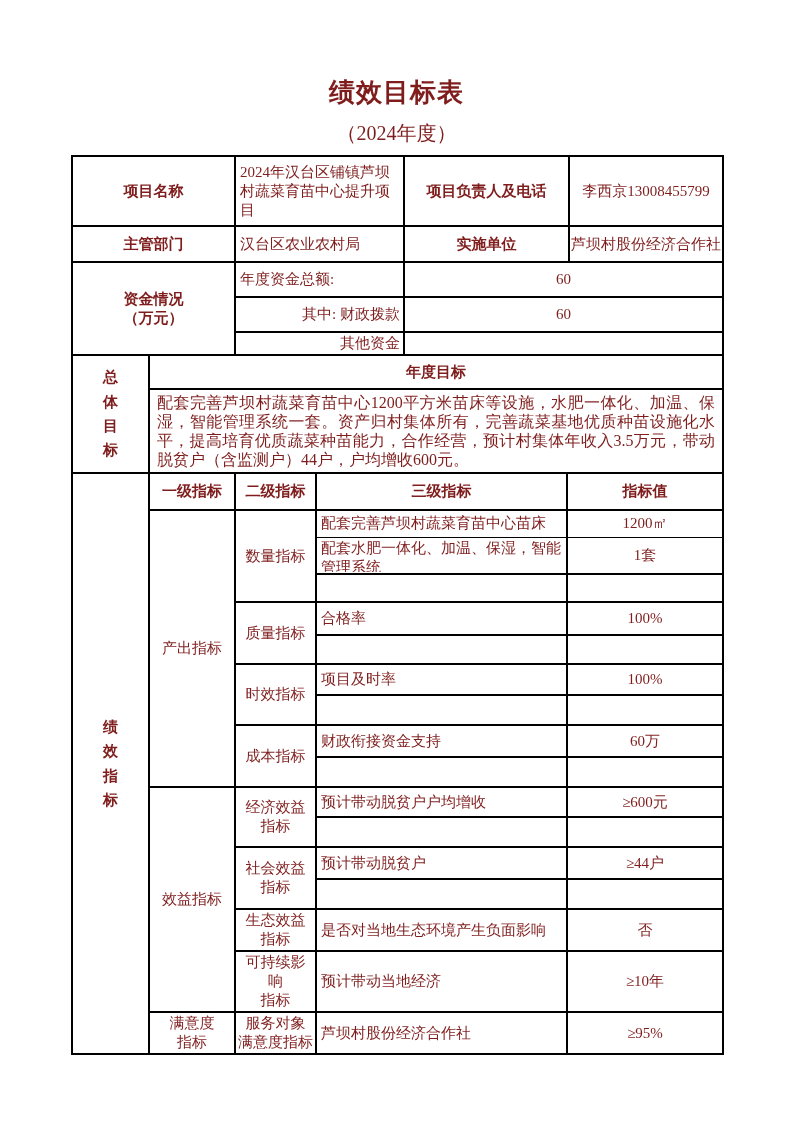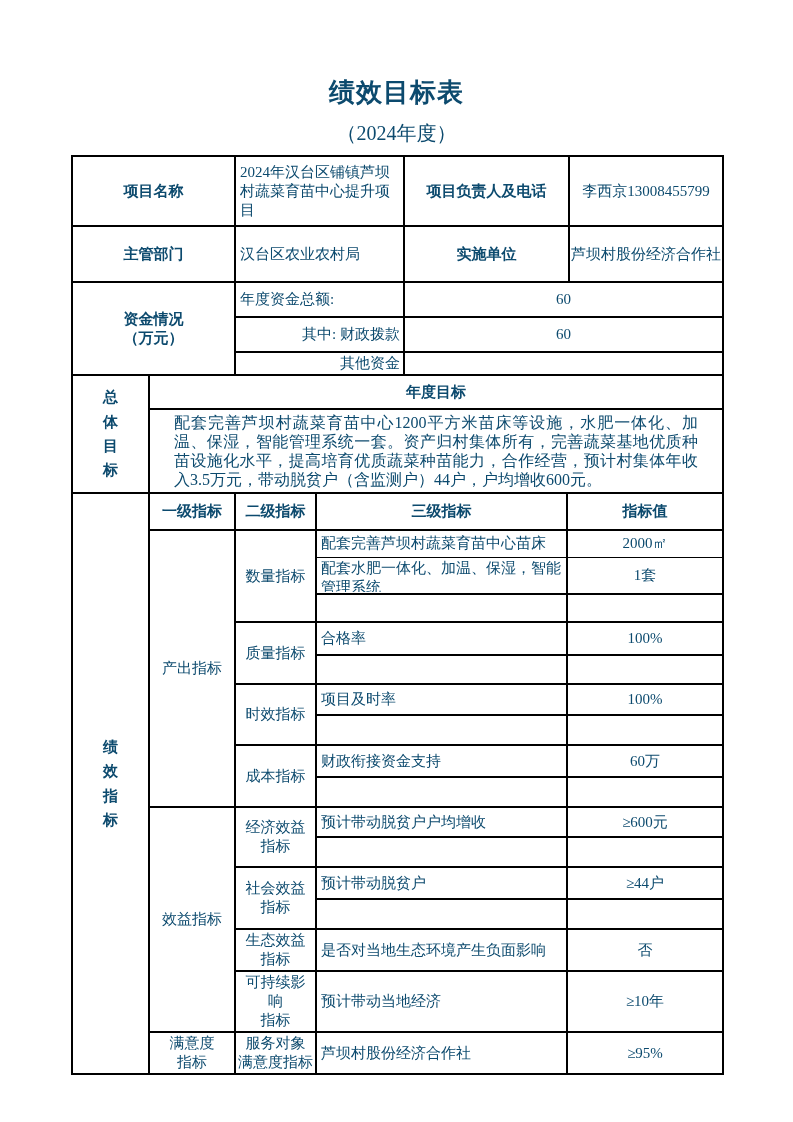--- a/index.html
+++ b/index.html
@@ -1,17 +1,17 @@
 <!DOCTYPE html>
 <html><head>
 <meta charset="utf-8">
 <style>
   html,body { margin:0; padding:0; background:#fff; }
   .page {
-    width:793px; height:1122px; background:#ffffff; color:#0c4a6e;
+    width:793px; height:1122px; background:#ffffff; color:#7f1d1d;
     font-family:"Liberation Serif","DejaVu Serif",serif;
     position:relative; overflow:hidden;
   }
   .doc { width:651px; margin:0 auto; }
   .title { text-align:center; font-size:26px; font-weight:bold; padding-top:76px; line-height:34px; letter-spacing:1px; }
   .subtitle { text-align:center; font-size:20px; margin-top:13px; margin-bottom:12px; line-height:20px; }
 
   table { border-collapse:collapse; table-layout:fixed; width:651px; }
   .stack { margin-top:-2px; }
   td,th {
@@ -19,21 +19,21 @@
     vertical-align:middle; padding:1px 4px; overflow:hidden;
     word-break:break-word;
   }
   th,.b { font-weight:bold; }
   .c { text-align:center; }
   .l { text-align:left; }
   .r { text-align:right; padding-right:3px; }
   .pre { white-space:pre-line; }
   .vwrap { text-align:center; }
   .vtext { display:inline-block; width:1.1em; line-height:1.62; font-weight:bold; text-align:center; word-break:break-all; white-space:normal; }
-  .goal { text-align:justify; font-size:16px; line-height:19px; padding:3px 24px; }
+  .goal { text-align:justify; font-size:16px; line-height:19px; padding:3px 7px; }
   .clipbox { max-height:33px; overflow:hidden; line-height:19px; }
   .bb1 { border-bottom-width:1px;margin-left:40px; }
   .bt1 { border-top-width:1px; }
   .name3 { line-height:19px; }
 </style>
 </head>
 <body>
 
 <div class="page">
   <div class="doc">
@@ -48,21 +48,21 @@
           <col style="width:165px">
           <col style="width:154px">
         </colgroup>
       <tbody>
           <tr style="height:70px">
         <th class="c">项目名称</th>
         <td class="l name3">2024年汉台区铺镇芦坝村蔬菜育苗中心提升项目</td>
         <th class="c">项目负责人及电话</th>
         <td class="c">李西京13008455799</td>
       </tr>
-      <tr style="height:56px">
+      <tr style="height:36px">
         <th class="c">主管部门</th>
         <td class="l">汉台区农业农村局</td>
         <th class="c">实施单位</th>
         <td class="l" style="padding:1px 1px">芦坝村股份经济合作社</td>
       </tr>
     </tbody>
       </table>
 
     <table class="stack">
       <colgroup>
@@ -118,21 +118,21 @@
         <th class="c">一级指标</th>
         <th class="c">二级指标</th>
         <th class="c">三级指标</th>
         <th class="c">指标值</th>
       </tr>
 
       <tr style="height:27px">
         <td class="c" rowspan="9">产出指标</td>
         <td class="c" rowspan="3">数量指标</td>
         <td class="l name3 bb1">配套完善芦坝村蔬菜育苗中心苗床</td>
-        <td class="c bb1">2000㎡</td>
+        <td class="c bb1">1200㎡</td>
       </tr>
       <tr style="height:37px">
         <td class="l bt1">
               <div class="clipbox">配套水肥一体化、加温、保湿，智能管理系统</div>
             </td>
         <td class="c bt1">1套</td>
       </tr>
       <tr style="height:28px">
         <td class="l"></td>
         <td class="c"></td>

